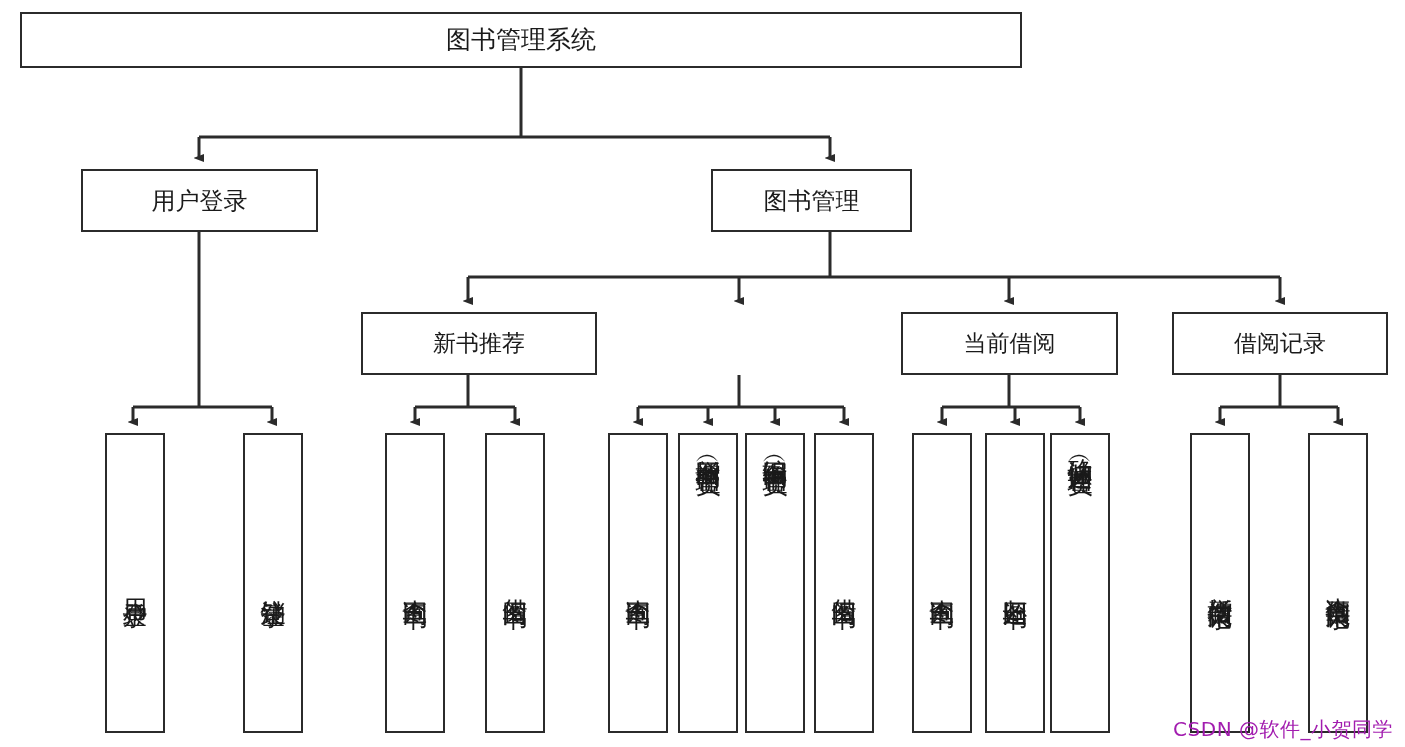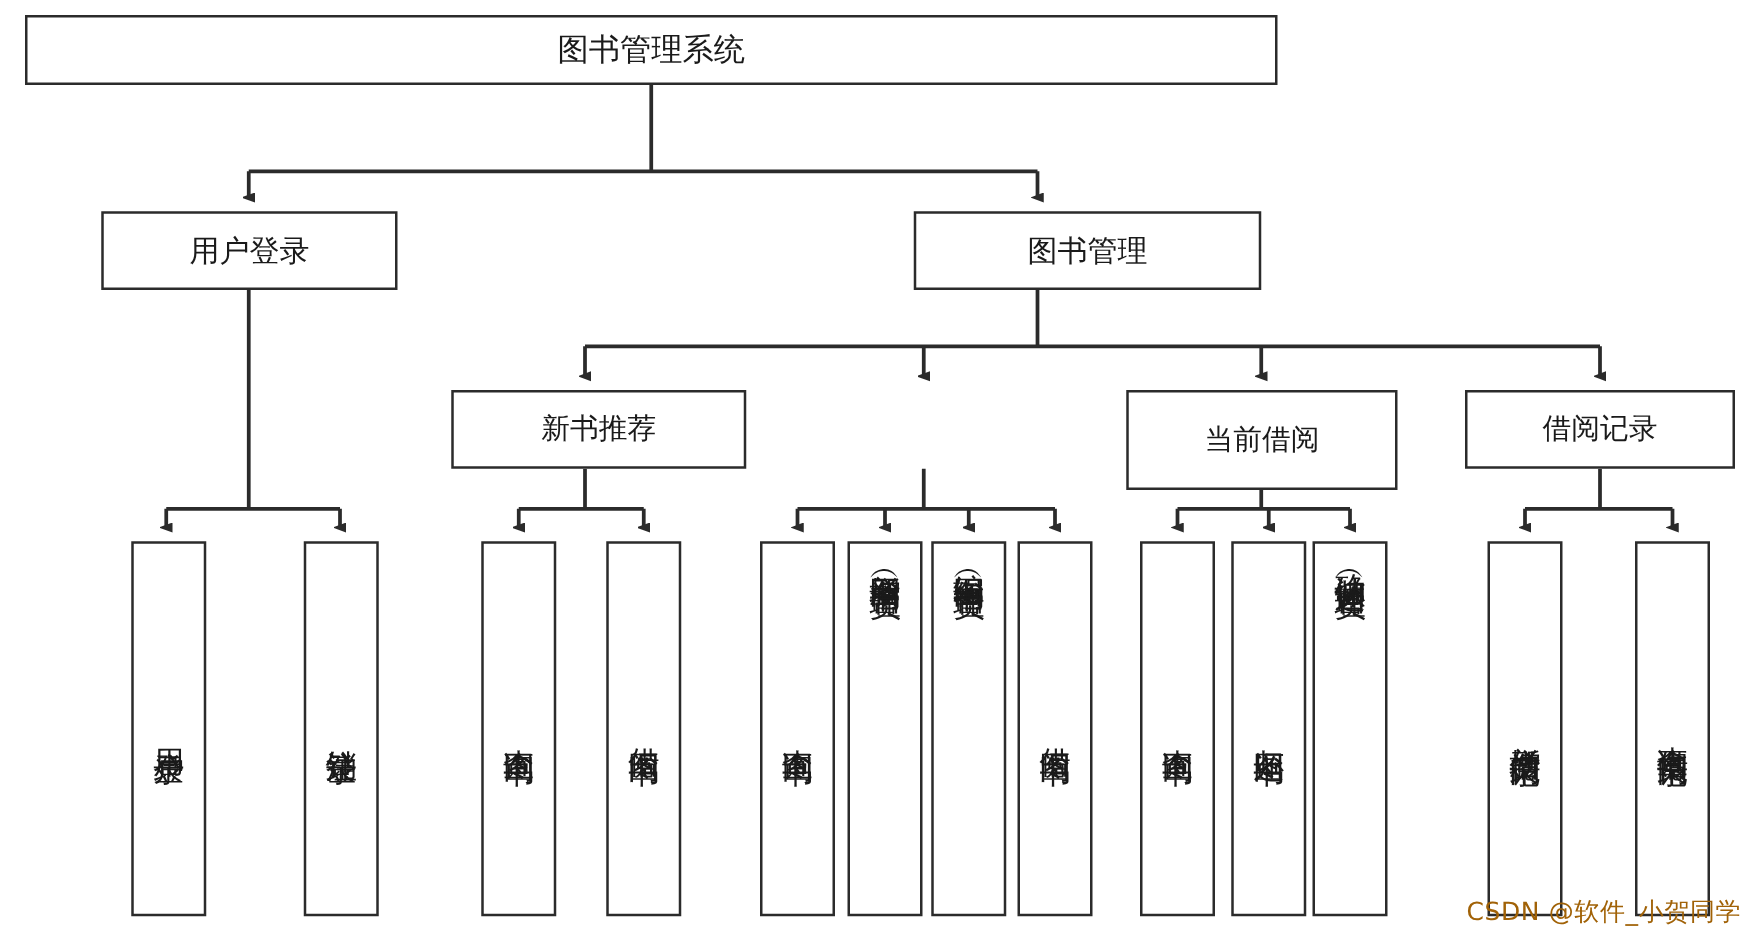--- a/index.html
+++ b/index.html
@@ -62,21 +62,21 @@
   }
   .node.leaf.centered {
     align-items: center;
     padding-top: 0;
   }
   .watermark {
     position: absolute;
     right: 12px;
     bottom: 4px;
     font-size: 20px;
-    color: #a16207;
+    color: #a21caf;
     white-space: nowrap;
     letter-spacing: 0.5px;
   }
 </style>
 </head>
 <body>
 
 <div id="canvas">
 
   <svg class="links" viewBox="0 0 1405 747">
@@ -129,28 +129,28 @@
     </g>
   </svg>
 
   <div class="node root" style="left:20px; top:12px; width:1002px; height:56px;">
     <span>图书管理系统</span>
   </div>
 
   <div class="node level2" style="left:81px; top:169px; width:237px; height:63px;">
     <span>用户登录</span>
   </div>
-  <div class="node level2" style="left:711px; top:169px; width:278px; height:63px;margin-left:20px;">
+  <div class="node level2" style="left:711px; top:169px; width:201px; height:63px;">
     <span>图书管理</span>
   </div>
 
   <div class="node level3" style="left:361px; top:312px; width:236px; height:63px;">
     <span>新书推荐</span>
   </div>
-  <div class="node level3" style="left:901px; top:312px; width:217px; height:80px;">
+  <div class="node level3" style="left:901px; top:312px; width:217px; height:63px;">
     <span>当前借阅</span>
   </div>
   <div class="node level3" style="left:1172px; top:312px; width:216px; height:63px;">
     <span>借阅记录</span>
   </div>
 
   <div class="node leaf centered" style="left:105px; top:433px; width:60px; height:300px;">
     <span class="vtext">用户登录</span>
   </div>
   <div class="node leaf centered" style="left:243px; top:433px; width:60px; height:300px;">

